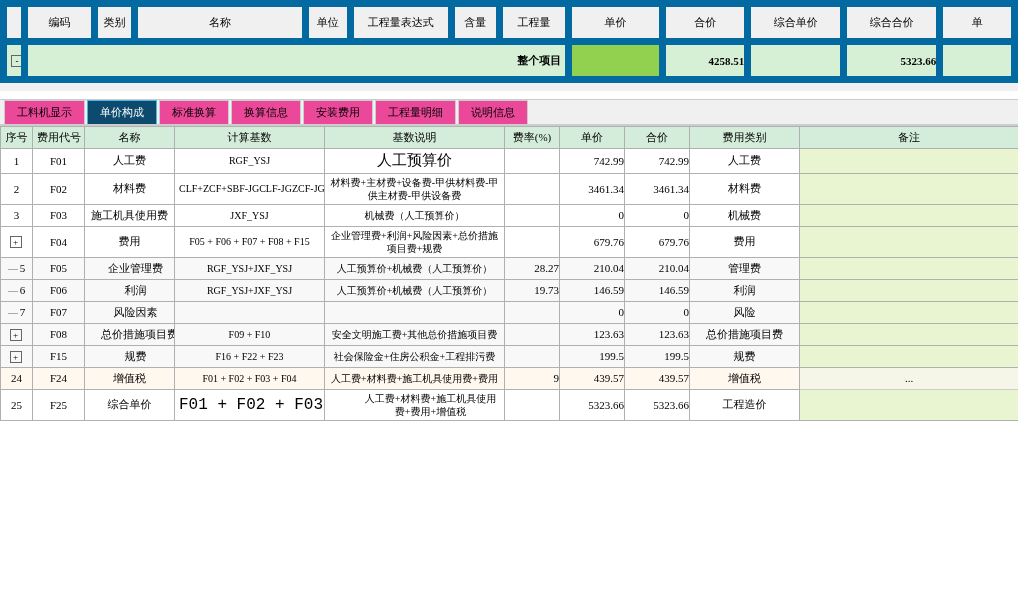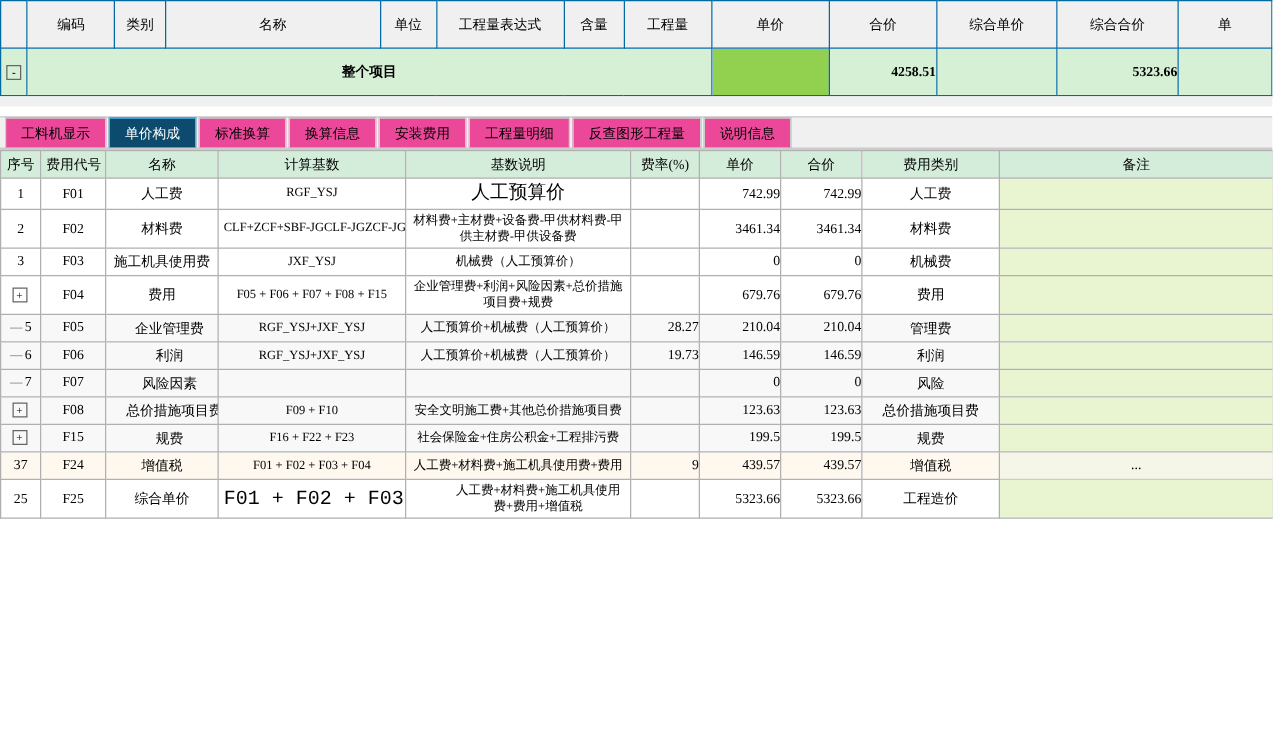--- a/index.html
+++ b/index.html
@@ -1,20 +1,20 @@
 <!DOCTYPE html>
 <html><head>
   <meta charset="utf-8">
   <style>
     * { margin: 0; padding: 0; box-sizing: border-box; }
     body { font-family: SimSun, '宋体', serif; font-size: 11px; background: #fff; overflow: hidden; width: 1018px; height: 599px; }
     
     
     .top-section { width: 100%; border-collapse: collapse; }
-    .top-section th, .top-section td { border: 1px solid #0369a1; padding: 2px 4px; white-space: nowrap; overflow: hidden; text-align: center; height: 38px; }
+    .top-section th, .top-section td { border: 7px solid #0369a1; padding: 2px 4px; white-space: nowrap; overflow: hidden; text-align: center; height: 38px; }
     .top-section th { background: #e8e8e8; font-weight: normal; }
     .top-header-row th { background: #f0f0f0; }
     .unit-price-col { background: #92d050; font-weight: bold; color: #000; }
     .green-bg { background: #92d050; }
     .row-project { background: #d4edda; font-weight: bold; }
     
     
     .tab-bar { display: flex; align-items: center; background: #f0f0f0; border-top: 1px solid #ccc; border-bottom: 2px solid #ccc; margin-top: 8px; }
     .tab { padding: 4px 12px; border: 1px solid #ccc; border-bottom: none; cursor: pointer; background: #ec4899; margin-right: 2px; font-size: 11px; }
     .tab.active { background: #0c4a6e; color: #fff; border-color: #4db6e8; }
@@ -67,40 +67,39 @@
       <th>综合单价</th>
       <th>综合合价</th>
       <th>单</th>
     </tr>
   </thead>
   <tbody>
     <tr class="row-project" style="background:#d6f0d6;">
       <td style="text-align:center; cursor:pointer;">
         <span class="expand-btn">-</span>
       </td>
-      <td colspan="7" style="text-align:center; font-weight:bold;">整个项目</td>
+      <td colspan="7" style="text-align:right; font-weight:bold;">整个项目</td>
       <td class="green-bg num"></td>
       <td class="num">4258.51</td>
       <td></td>
       <td class="num">5323.66</td>
       <td></td>
     </tr>
   </tbody>
 </table>
 
 <div class="separator"></div>
 
 <div class="tab-bar">
   <div class="tab">工料机显示</div>
   <div class="tab active">单价构成</div>
   <div class="tab">标准换算</div>
   <div class="tab">换算信息</div>
   <div class="tab">安装费用</div>
   <div class="tab">工程量明细</div>
-  <div class="tab">反查图形工程量</div>
   <div class="tab">说明信息</div>
 </div>
 
 <table class="bottom-section" style="table-layout:fixed; width:1018px;">
   <colgroup>
     <col style="width:32px">
     <col style="width:52px">
     <col style="width:90px">
     <col style="width:150px">
     <col style="width:180px">
@@ -227,21 +226,21 @@
         <td class="text-left" style="padding-left: 16px;">规费</td>
         <td class="text-left" style="font-size: 10px; margin-left: 31px;">F16 + F22 + F23</td>
         <td class="text-left" style="font-size: 10px; white-space: normal; line-height: 1.3;">社会保险金+住房公积金+工程排污费</td>
         <td class="num"></td>
         <td class="num">199.5</td>
         <td class="num">199.5</td>
         <td class="text-left">规费</td>
         <td class="col-beizhu" style="background: rgb(232, 245, 208);"></td>
       </tr>
       <tr style="background: rgb(255, 248, 238);">
-        <td>37</td>
+        <td>24</td>
         <td>F24</td>
         <td class="text-left">增值税</td>
         <td class="text-left" style="font-size: 10px;">F01 + F02 + F03 + F04</td>
         <td class="text-left" style="font-size: 10px; white-space: normal; line-height: 1.3;">人工费+材料费+施工机具使用费+费用</td>
         <td class="num">9</td>
         <td class="num">439.57</td>
         <td class="num">439.57</td>
         <td class="text-left">增值税</td>
         <td class="col-beizhu" style="background: rgb(245, 245, 232); border: 1px solid rgb(204, 204, 204);">...</td>
       </tr>

